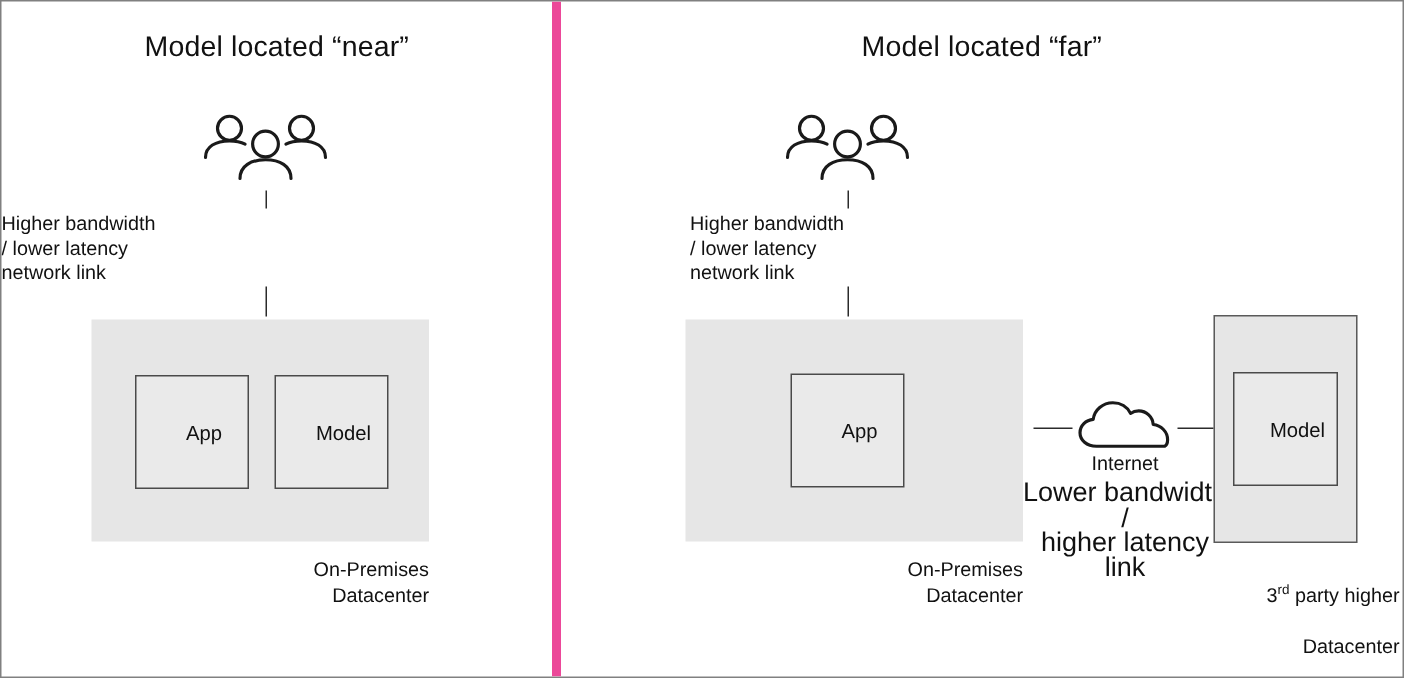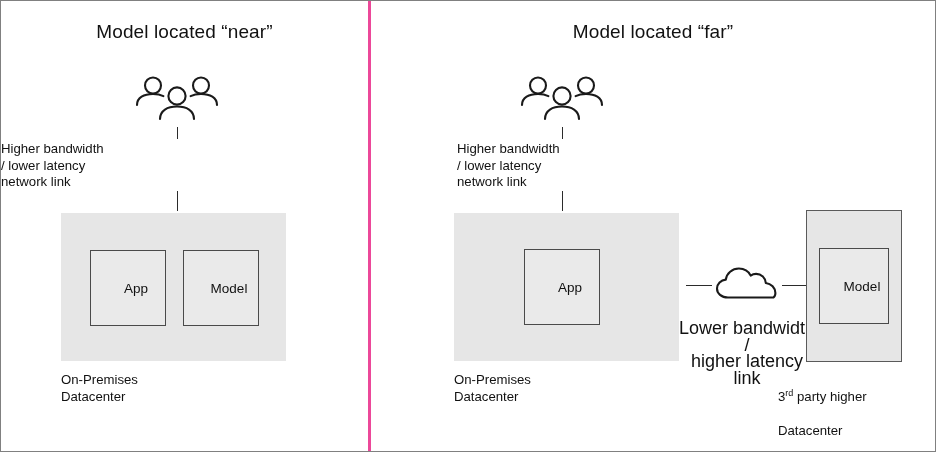--- a/index.html
+++ b/index.html
@@ -20,21 +20,21 @@
     background: #ffffff;
     overflow: hidden;
   }
   .panel {
     position: absolute;
     top: 0;
     height: 450px;
     box-sizing: border-box;
   }
   #panel-near { left: 0; width: 367px; }
-  #panel-far  { left: 367px; width: 567px; border-left: 3px solid #ec4899; }
+  #panel-far  { left: 367px; width: 567px; border-left: 6px solid #ec4899; }
 
   .panel-title {
     position: absolute;
     top: 20px;
     left: 0;
     width: 100%;
     text-align: center;
     font-size: 19px;
     font-weight: 400;
     color: #111111;
@@ -82,21 +82,21 @@
     display: flex;
     align-items: center;
     justify-content: center;
     font-size: 13.5px;
     color: #111111;
     padding-left: 16px;
   }
 
   .dc-caption {
     position: absolute;
-    text-align: left;
+    text-align: right;
     font-size: 13.2px;
     line-height: 17px;
     color: #111111;
     white-space: pre-line;
   }
   .dc-caption sup { font-size: 9px; vertical-align: super; line-height: 0; margin-top: 17px; }
 
   
   .cloud-icon { position: absolute; width: 64px; height: 38px; }
   .cloud-icon svg { display: block; width: 64px; height: 38px; }
@@ -202,20 +202,21 @@
       <svg viewBox="0 0 64 38" fill="none" stroke="#1a1a1a" stroke-width="2.1" stroke-linecap="round" stroke-linejoin="round">
         <path d="M13 33.5 C6.4 33.5 2 29.4 2 24.5 C2 19.9 5.9 16 10.8 15.6
                  C11.6 9.3 17.2 4.5 23.9 4.5 C29.1 4.5 33.6 7.4 35.7 11.6
                  C37.2 10.5 39.1 9.9 41.1 9.9 C46.3 9.9 50.5 13.9 50.8 19
                  C56.2 19.6 60.4 23.9 60.4 29.1 C60.4 31.4 59.6 32.9 58.4 33.5 Z"></path>
       </svg>
     </div>
 
     <div class="hstub" style="left:411px; top:284px; width:26px;"></div>
 
+    <div class="internet-label" style="left:316px; width:120px; top:300px;">Internet</div>
 
     <div class="net-caption" style="left:306px; width:140px; top:319px;">Lower bandwidth /
 higher latency link</div>
 
     <div class="dc-box bordered" style="left:435px; top:209px; width:96px; height:152px;">
     </div>
 
     <div class="unit-box" style="left:448px; top:247px; width:70px; height:76px;">Model</div>
 
     <div class="dc-caption" style="left:407px; width:152px; top:370px;">

